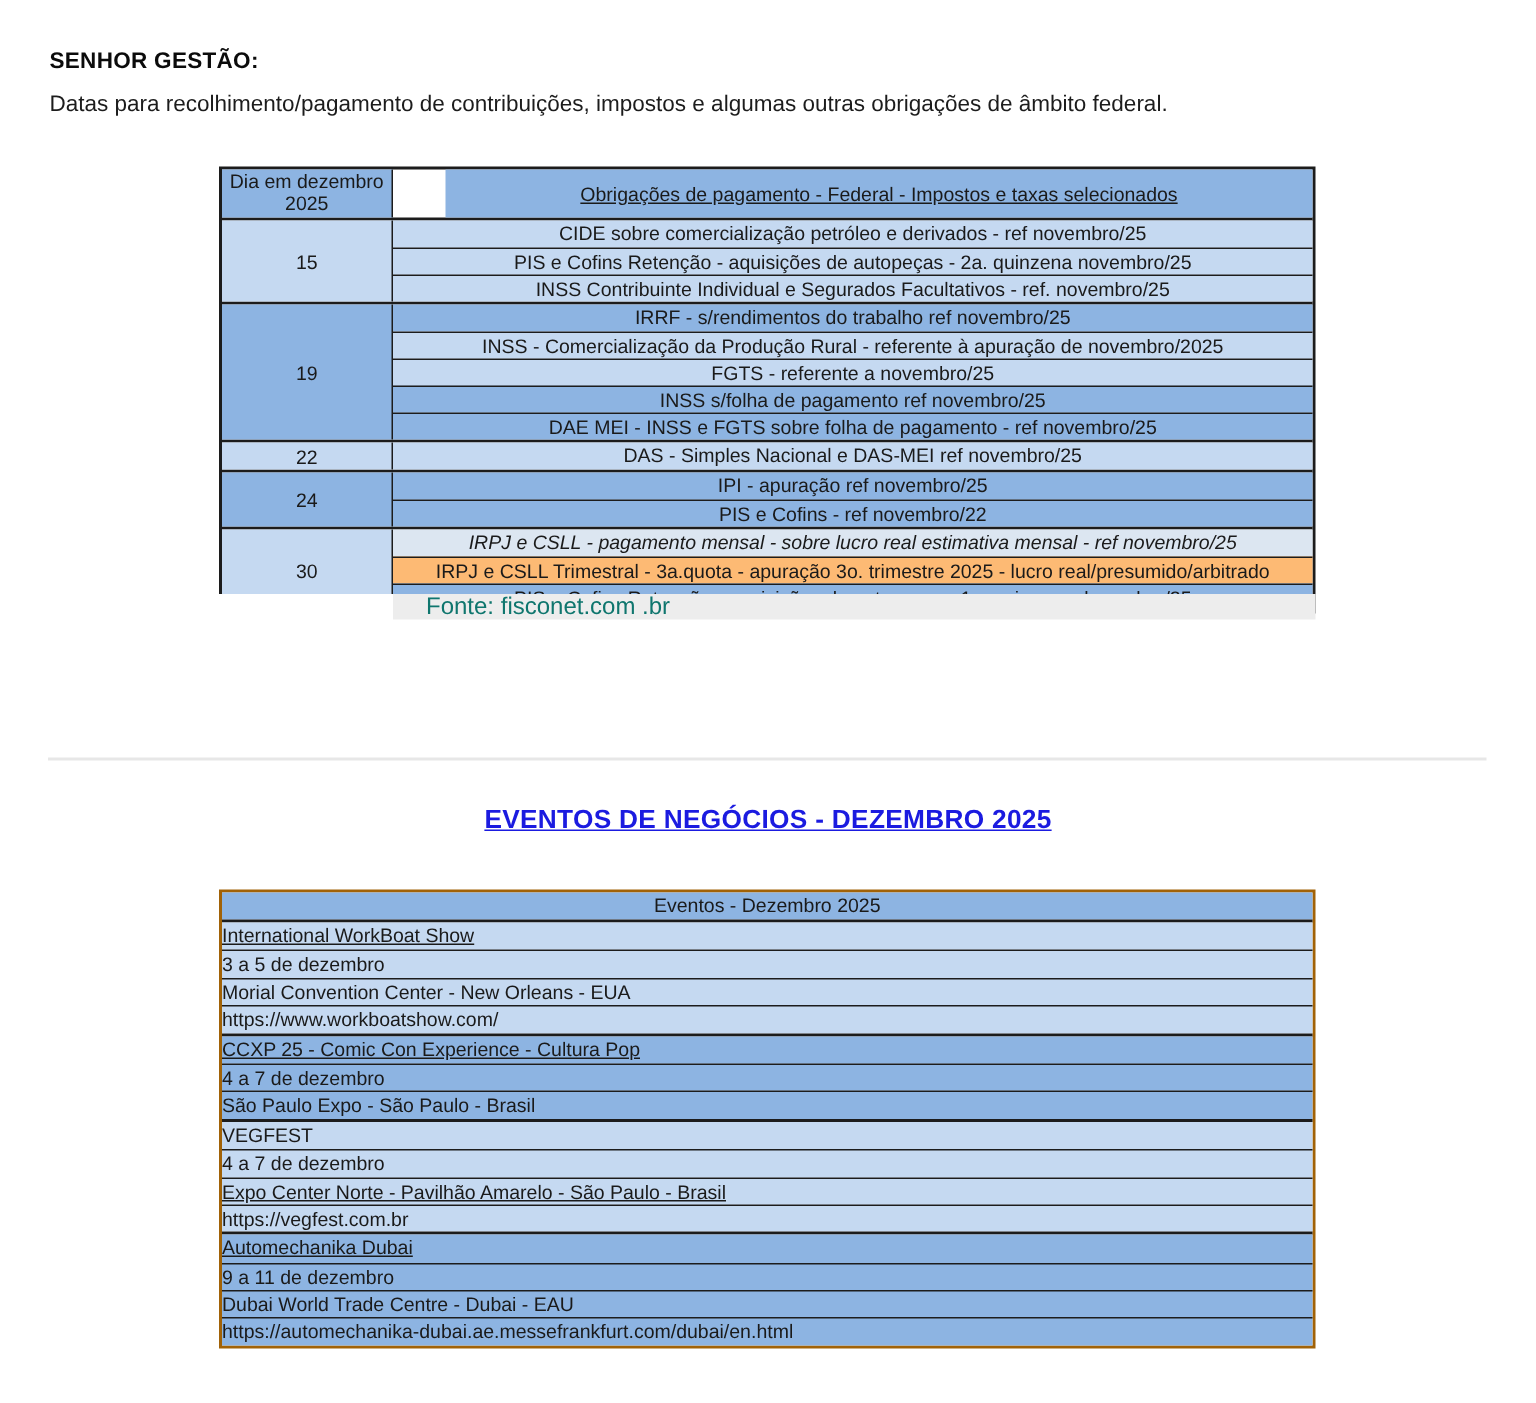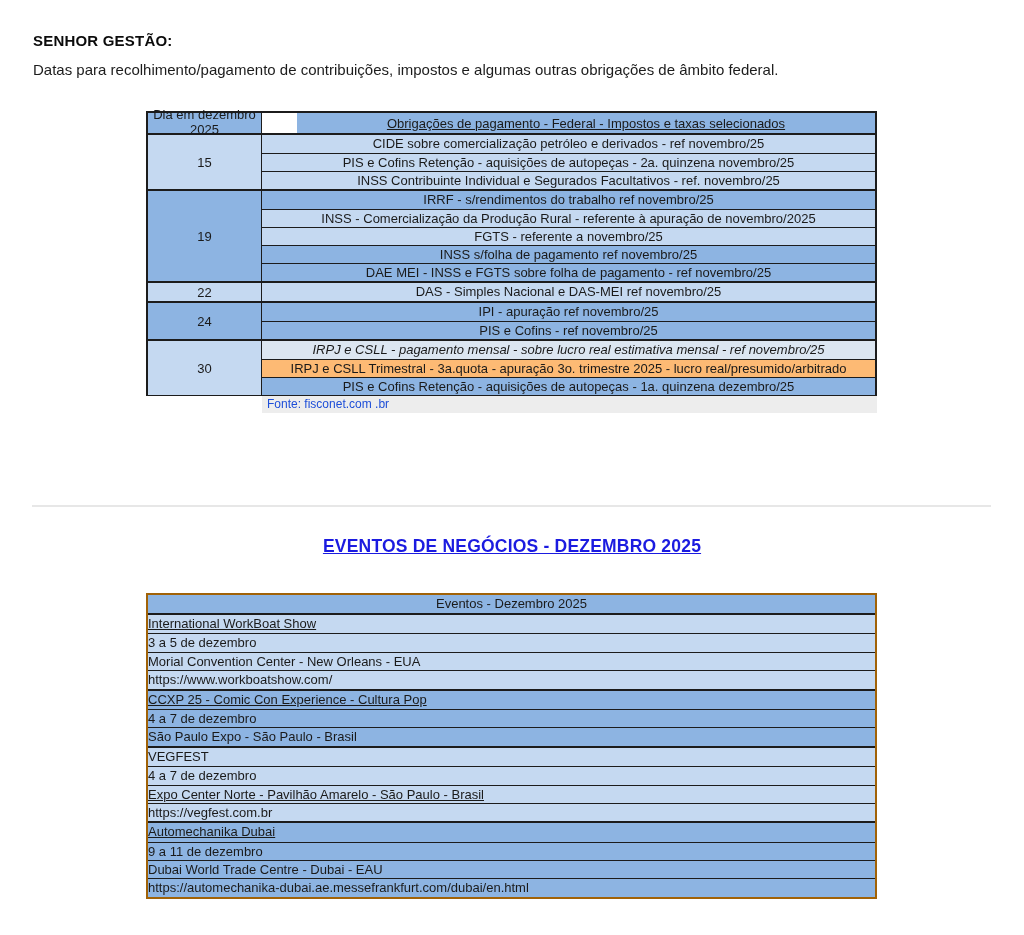--- a/index.html
+++ b/index.html
@@ -22,21 +22,21 @@
     position: absolute; left: 33px; top: 61px;
     font-size: 15px; color: #1c1c1c;
   }
 
   
   .tax-table {
     position: absolute; left: 146px; top: 111px; width: 731px;
     border: 2px solid #1c1c1c;
     font-size: 13px;
   }
-  .t-header { display: flex; height: 20px; gap: 35px; }
+  .t-header { display: flex; height: 32px; gap: 35px; }
   .th-left {
     width: 114px; border-right: 1px solid #1c1c1c;
     display: flex; align-items: center; justify-content: center;
     text-align: center; line-height: 1.15; padding: 0 5px;
   }
   .th-right {
     flex: 1; display: flex; align-items: center; justify-content: center;
     text-decoration: underline;
   }
   .tax-group { display: flex; border-top: 2px solid #1c1c1c; }
@@ -56,22 +56,22 @@
   .shade-light  { background: #C5D9F1; }
   .shade-xlight { background: #DCE6F1; font-style: italic; }
   .shade-white  { background: #fdba74; }
 
   .fonte-row {
     position: absolute; left: 146px; top: 396px; width: 731px;
     display: flex; height: 17px;
   }
   .fonte-spacer { width: 116px; background: #ffffff; }
   .fonte-band {
-    flex: 1; background: #ededed; font-size: 12px;
-    line-height: 17px; padding-left: 5px; color: #1d4ed8;
+    flex: 1; background: #ededed; font-size: 16px;
+    line-height: 17px; padding-left: 22px; color: #0f766e;
   }
 
   .divider {
     position: absolute; left: 32px; top: 505px; width: 959px; height: 2px;
     background: #e7e7e7;
   }
 
   .events-heading {
     position: absolute; left: 0; top: 536px; width: 1024px;
     text-align: center; font-size: 17.5px; font-weight: 700;
@@ -129,21 +129,21 @@
       <div class="tax-group">
         <div class="day-cell shade-light">22</div>
         <div class="obl-list">
           <div class="obl-cell shade-light">DAS - Simples Nacional  e DAS-MEI ref novembro/25</div>
         </div>
       </div>
       <div class="tax-group">
         <div class="day-cell shade-medium">24</div>
         <div class="obl-list">
           <div class="obl-cell shade-medium">IPI - apuração ref novembro/25</div>
-          <div class="obl-cell shade-medium">PIS e Cofins - ref novembro/25</div>
+          <div class="obl-cell shade-medium">PIS e Cofins - ref novembro/22</div>
         </div>
       </div>
       <div class="tax-group">
         <div class="day-cell shade-light">30</div>
         <div class="obl-list">
           <div class="obl-cell shade-xlight">IRPJ e CSLL - pagamento mensal - sobre lucro real estimativa mensal - ref novembro/25</div>
           <div class="obl-cell shade-white">IRPJ e CSLL Trimestral - 3a.quota - apuração 3o. trimestre 2025 - lucro real/presumido/arbitrado</div>
           <div class="obl-cell shade-medium">PIS e Cofins Retenção - aquisições de autopeças - 1a. quinzena dezembro/25</div>
         </div>
       </div>

